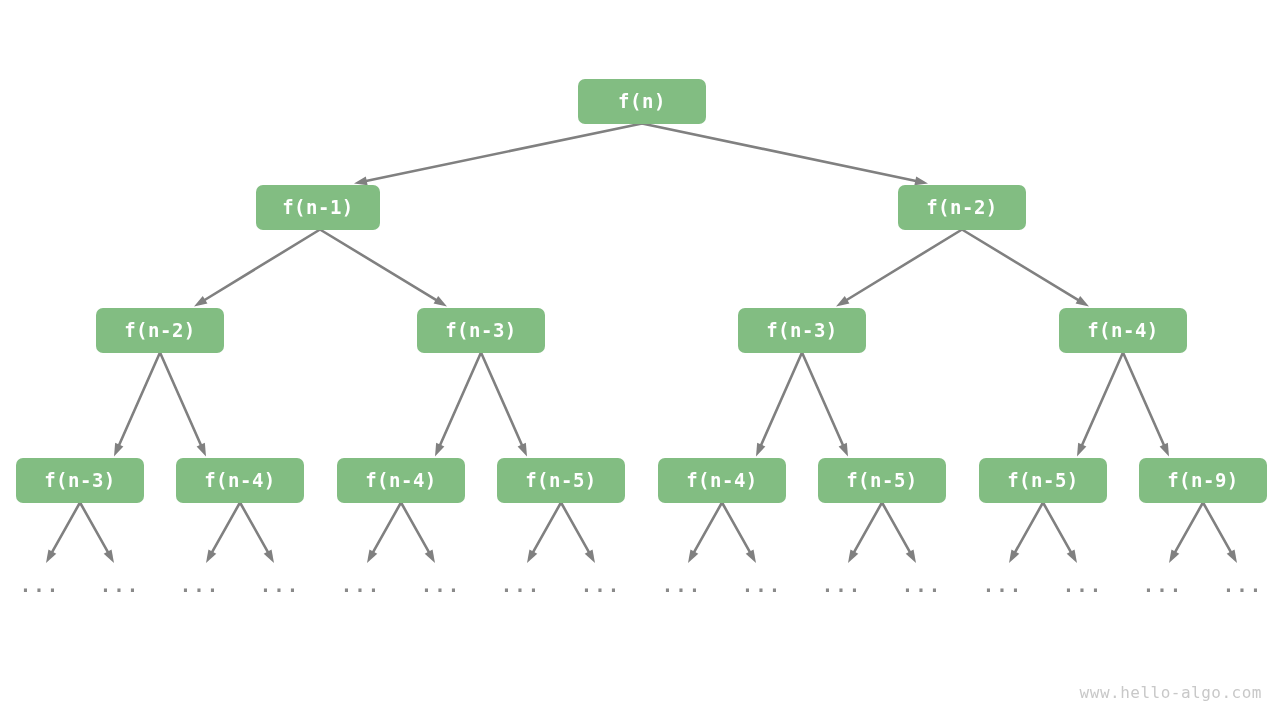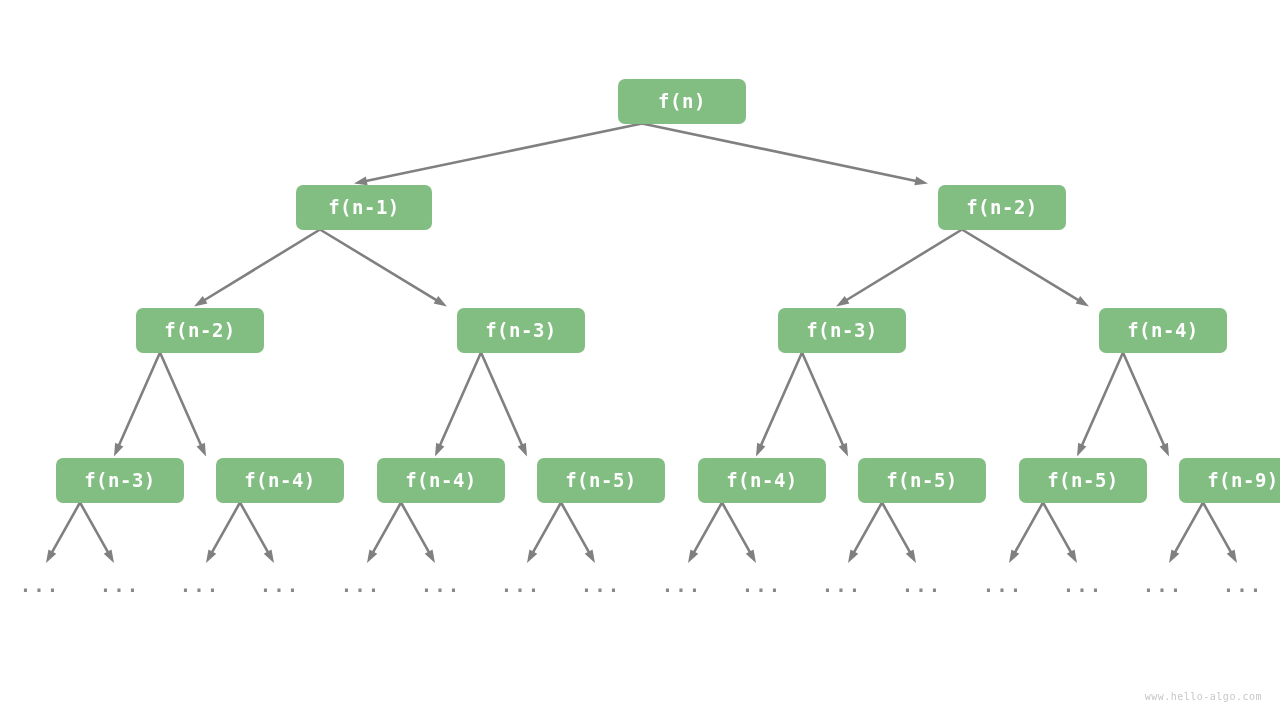--- a/index.html
+++ b/index.html
@@ -30,39 +30,38 @@
     align-items: center;
     justify-content: center;
     background: #82bd82;
     color: #ffffff;
     border-radius: 7px;
     font-family: "DejaVu Sans Mono", "Liberation Mono", monospace;
     font-size: 19px;
     font-weight: bold;
     letter-spacing: 0.5px;
     white-space: nowrap;
-    margin-left: 40px;
   }
   .ellipsis {
     position: absolute;
     color: #8a8a8a;
     font-family: "DejaVu Sans Mono", "Liberation Mono", monospace;
     font-size: 19px;
     font-weight: bold;
     letter-spacing: 2px;
     transform: translate(-50%, -50%);
     white-space: nowrap;
   }
   #watermark {
     position: absolute;
     right: 18px;
     bottom: 18px;
     color: #c8c8c8;
     font-family: "DejaVu Sans Mono", "Liberation Mono", monospace;
-    font-size: 10px;
+    font-size: 16px;
     letter-spacing: 0.5px;
     white-space: nowrap;
   }
 </style>
 </head>
 <body>
 
 <div id="canvas">
 
   <svg id="edges" viewBox="0 0 1280 720" width="1280" height="720">
@@ -183,21 +182,21 @@
         <polygon points="1169,563 1171.445993349833,549.4623814305259 1179.2919042716837,553.8716536841279" fill="#808080"></polygon>
       </g>
       <g>
         <line x1="1203" y1="502.5" x2="1231.6108894678198" y2="553.4105533177382" stroke="#808080" stroke-width="2.6" stroke-linecap="round"></line>
         <polygon points="1237,563 1226.7080957283163,553.8716536841279 1234.554006650167,549.4623814305259" fill="#808080"></polygon>
       </g>
     </svg>
 
   <div id="node-layer">
       <div class="node" style="left: 578px; top: 78.5px; width: 128px; height: 45px; background: rgb(130, 189, 130); color: rgb(255, 255, 255); border-radius: 7px;">f(n)</div>
-      <div class="node" style="left: 256px; top: 184.5px; width: 136px; height: 45px; background: rgb(130, 189, 130); color: rgb(255, 255, 255); border-radius: 7px;">f(n-1)</div>
+      <div class="node" style="left: 256px; top: 184.5px; width: 124px; height: 45px; background: rgb(130, 189, 130); color: rgb(255, 255, 255); border-radius: 7px;">f(n-1)</div>
       <div class="node" style="left: 898px; top: 184.5px; width: 128px; height: 45px; background: rgb(130, 189, 130); color: rgb(255, 255, 255); border-radius: 7px;">f(n-2)</div>
       <div class="node" style="left: 96px; top: 307.5px; width: 128px; height: 45px; background: rgb(130, 189, 130); color: rgb(255, 255, 255); border-radius: 7px;">f(n-2)</div>
       <div class="node" style="left: 417px; top: 307.5px; width: 128px; height: 45px; background: rgb(130, 189, 130); color: rgb(255, 255, 255); border-radius: 7px;">f(n-3)</div>
       <div class="node" style="left: 738px; top: 307.5px; width: 128px; height: 45px; background: rgb(130, 189, 130); color: rgb(255, 255, 255); border-radius: 7px;">f(n-3)</div>
       <div class="node" style="left: 1059px; top: 307.5px; width: 128px; height: 45px; background: rgb(130, 189, 130); color: rgb(255, 255, 255); border-radius: 7px;">f(n-4)</div>
       <div class="node" style="left: 16px; top: 457.5px; width: 128px; height: 45px; background: rgb(130, 189, 130); color: rgb(255, 255, 255); border-radius: 7px;">f(n-3)</div>
       <div class="node" style="left: 176px; top: 457.5px; width: 128px; height: 45px; background: rgb(130, 189, 130); color: rgb(255, 255, 255); border-radius: 7px;">f(n-4)</div>
       <div class="node" style="left: 337px; top: 457.5px; width: 128px; height: 45px; background: rgb(130, 189, 130); color: rgb(255, 255, 255); border-radius: 7px;">f(n-4)</div>
       <div class="node" style="left: 497px; top: 457.5px; width: 128px; height: 45px; background: rgb(130, 189, 130); color: rgb(255, 255, 255); border-radius: 7px;">f(n-5)</div>
       <div class="node" style="left: 658px; top: 457.5px; width: 128px; height: 45px; background: rgb(130, 189, 130); color: rgb(255, 255, 255); border-radius: 7px;">f(n-4)</div>

